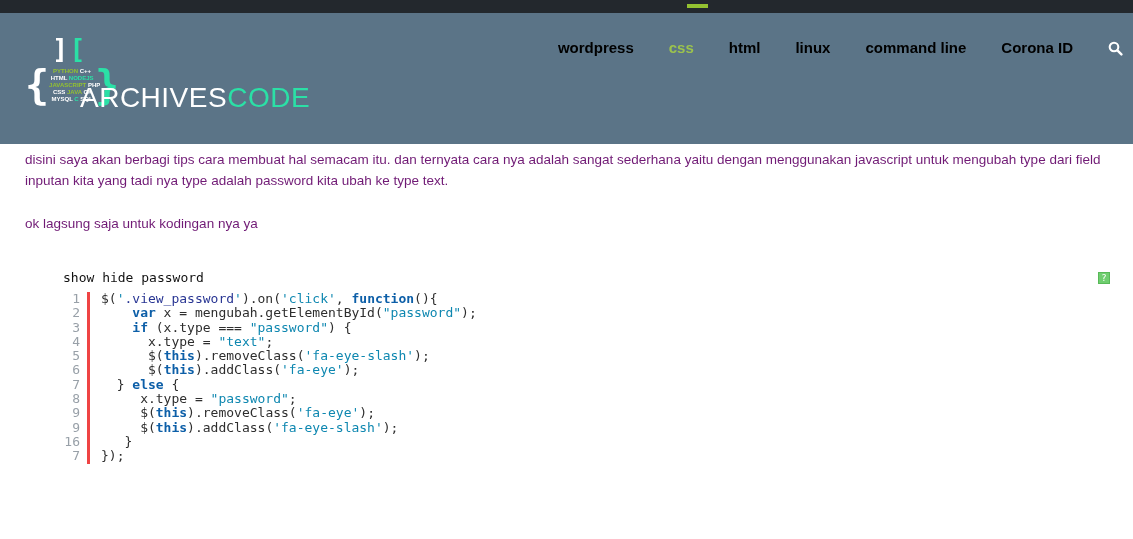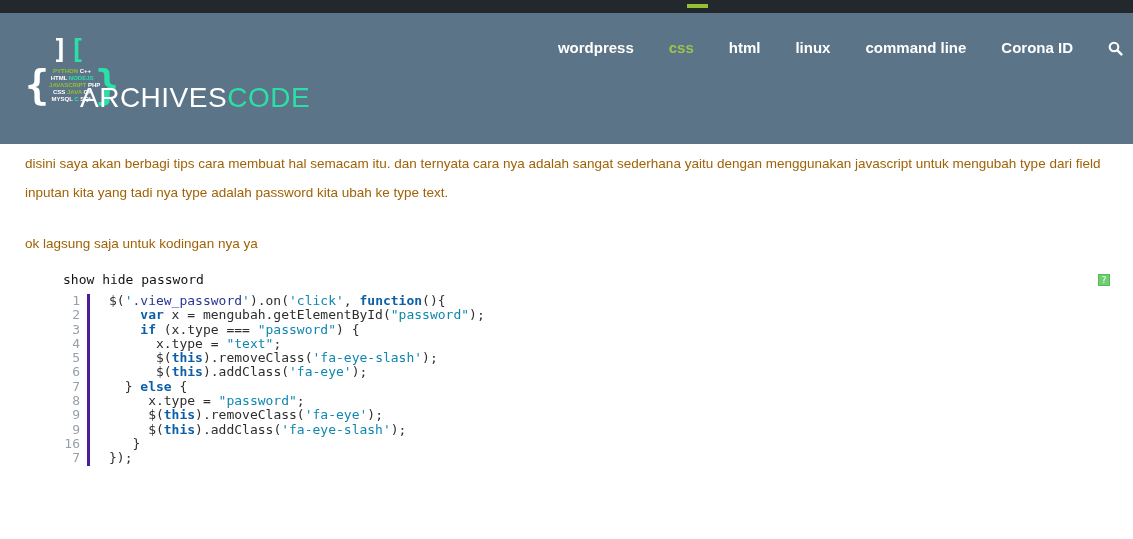--- a/index.html
+++ b/index.html
@@ -28,39 +28,39 @@
   .word-grid { width:46px; text-align:center; font-size:6px; line-height:7px; font-weight:bold; letter-spacing:0; white-space:nowrap; }
   .word-grid .row { display:block; }
   .lw-g { color:#93c131; }
   .lw-w { color:#ffffff; }
   .lw-t { color:#2be0a6; }
 
   .logo-title { position:absolute; left:80px; top:69px; font-size:28px; font-weight:normal; color:#ffffff; letter-spacing:0.5px; white-space:nowrap; }
   .logo-title .accent { color:#2be0a6; }
 
   .main-nav { position:absolute; top:27px; right:9px; display:flex; align-items:center; gap:35px; }
-  .nav-item { color:#ffffff; font-size:15px; font-weight:bold; line-height:16px; cursor:pointer; white-space:nowrap; }
+  .nav-item { color:#000000; font-size:15px; font-weight:bold; line-height:16px; cursor:pointer; white-space:nowrap; }
   .nav-item.active { color:#9cc34d; }
   .nav-search { width:16px; height:16px; display:flex; align-items:center; cursor:pointer; }
 
   
   .article { padding:5px 13px 0 25px; }
-  .para { color:#a16207; font-size:13.5px; line-height:29px; margin:0 0 22px 0; max-width:1102px; }
+  .para { color:#701a75; font-size:13.5px; line-height:21px; margin:0 0 22px 0; max-width:1102px; }
   .para:last-of-type { margin-bottom:8px; }
 
   
-  .code-block { margin:14px 10px 0 30px; font-family:"DejaVu Sans Mono",monospace; }
+  .code-block { margin:36px 10px 0 30px; font-family:"DejaVu Sans Mono",monospace; }
   .code-toolbar { display:flex; justify-content:space-between; align-items:center; margin-bottom:7px; padding-left:8px; }
   .code-title { font-size:13px; color:#111111; }
   .help-btn { width:12px; height:12px; background:#6fce6f; border:1px solid #58b958; color:#ffffff; font-size:9px; line-height:10px; text-align:center; cursor:pointer; font-family:"DejaVu Sans Mono",monospace; }
 
   .code-lines { font-size:13px; line-height:14.3px; }
   .code-row { display:flex; }
   .ln { width:32px; flex:0 0 32px; text-align:right; padding-right:7px; color:#98a0a8; user-select:none; }
-  .code-cell { border-left:3px solid #4c1d95; padding-left:19px; white-space:pre; color:#2e2e2e; flex:1; }
+  .code-cell { border-left:3px solid #ef4444; padding-left:11px; white-space:pre; color:#2e2e2e; flex:1; }
 
   .tk-p  { color:#2e2e2e; }
   .tk-k  { color:#0d5fa8; font-weight:bold; }
   .tk-s  { color:#0e87b0; }
   .tk-sel{ color:#283593; }
 </style>
 </head>
 <body>
 
 <div class="topstrip">

